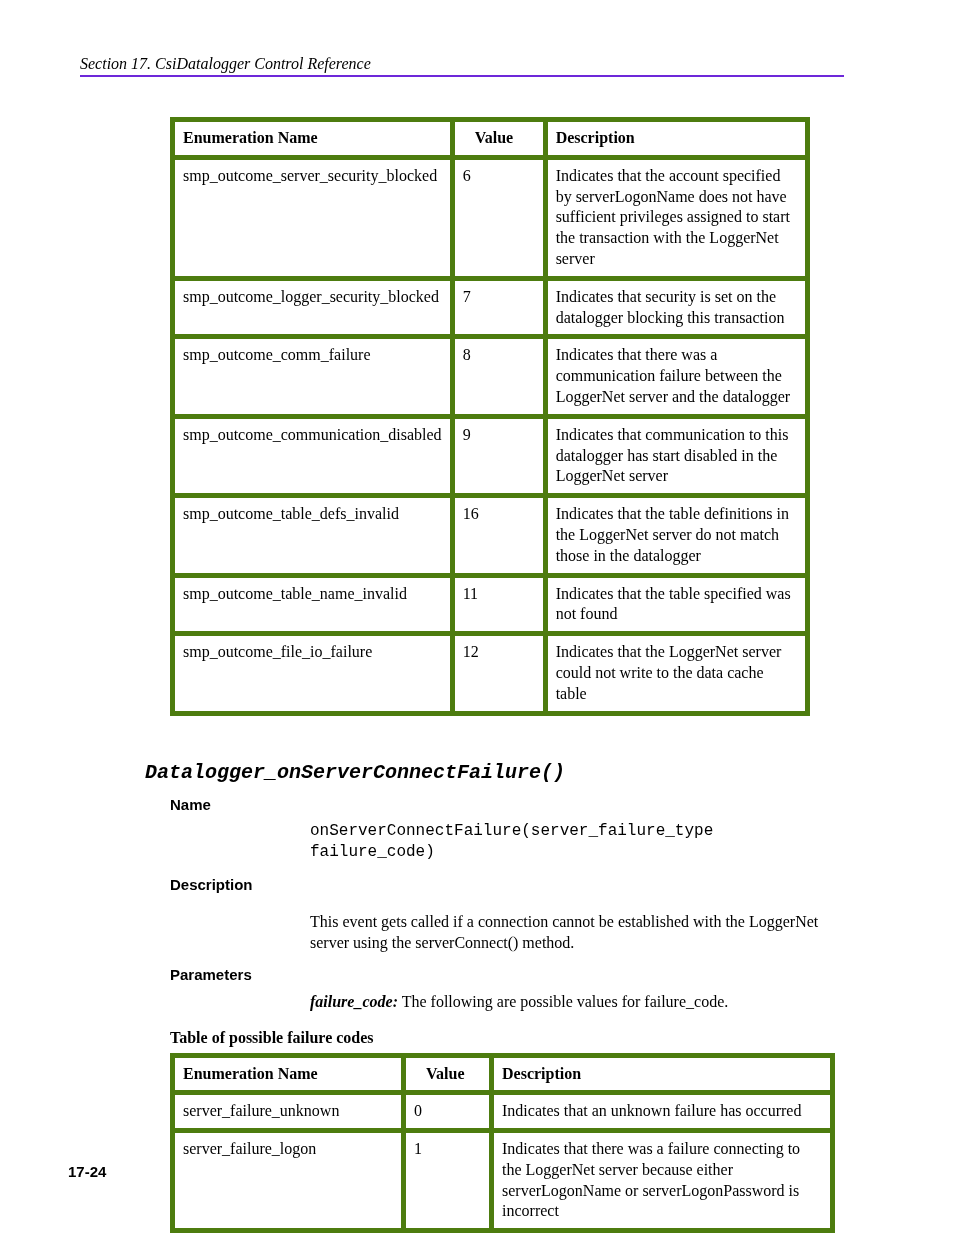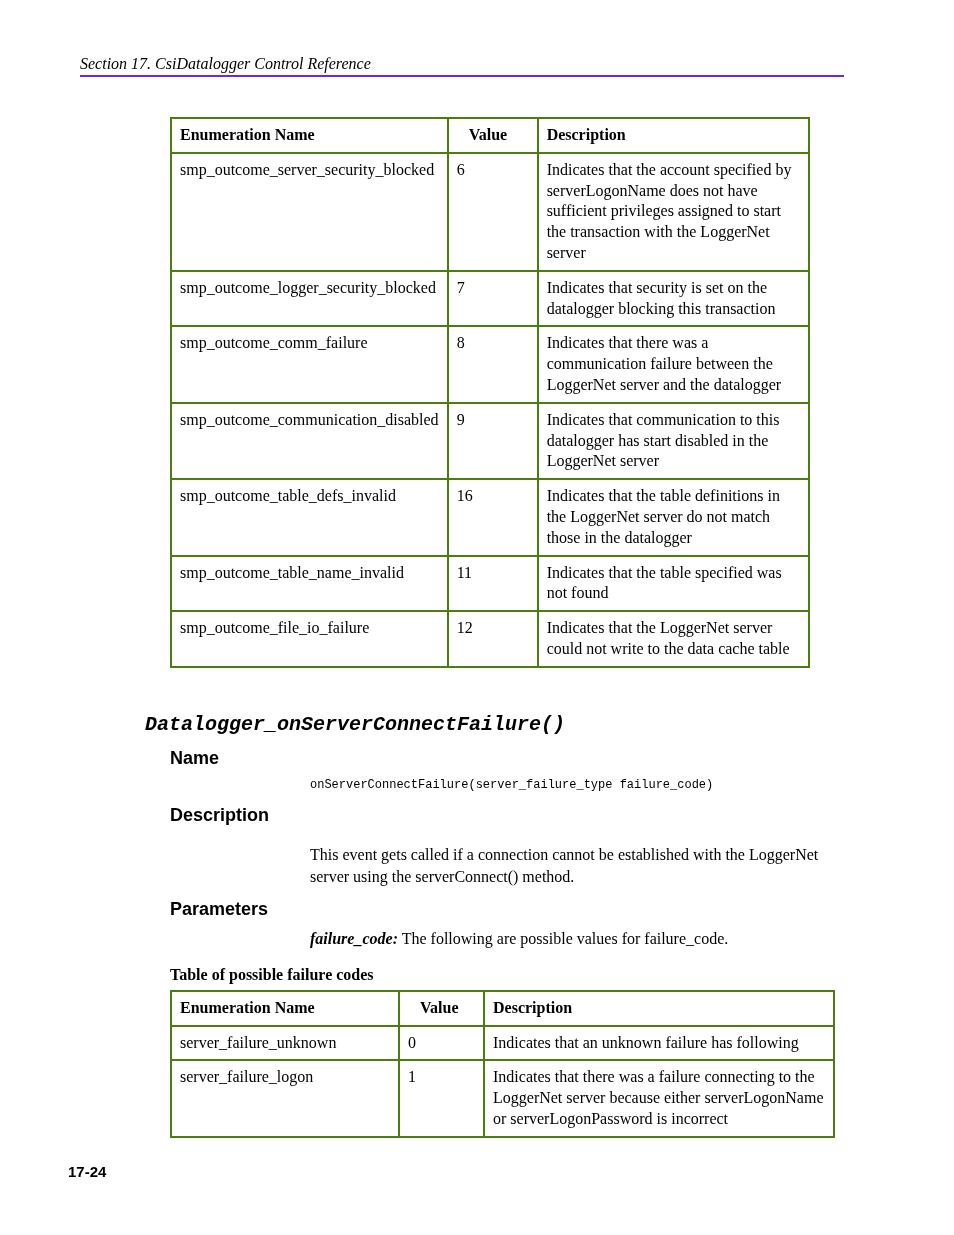--- a/index.html
+++ b/index.html
@@ -30,21 +30,21 @@
   table {
     border-collapse: collapse;
     margin-left: 90px;
     width: 640px;
     margin-bottom: 30px;
   }
   table.t2 {
     width: 665px;
   }
   th, td {
-    border: 2px solid #4d7c0f;
+    border: 5px solid #4d7c0f;
     padding: 6px 8px;
     text-align: left;
     vertical-align: top;
     font-size: 16px;
     line-height: 1.3;
   }
   th {
     font-weight: bold;
   }
   .col-enum { width: 255px; }
@@ -57,26 +57,26 @@
   .h3 {
     font-family: Liberation Mono, monospace;
     font-weight: bold;
     font-style: italic;
     font-size: 20px;
     margin: 45px 0 10px 65px;
   }
   .h4 {
     font-family: Arial, Helvetica, sans-serif;
     font-weight: bold;
-    font-size: 18px;
+    font-size: 15px;
     margin: 12px 0 8px 90px;
   }
   .code {
     font-family: "Courier New", Courier, monospace;
-    font-size: 12px;
+    font-size: 16px;
     margin: 6px 0 0 230px;
     white-space: pre-wrap;
     line-height: 1.35;
   }
   .body-text {
     margin: 18px 0 6px 230px;
     font-size: 16px;
     line-height: 1.35;
   }
   .param-text {
@@ -175,21 +175,21 @@
       <tr>
         <th class="col-enum">Enumeration Name</th>
         <th class="col-value">Value</th>
         <th class="col-desc">Description</th>
       </tr>
     </thead>
     <tbody>
       <tr>
         <td>server_failure_unknown</td>
         <td>0</td>
-        <td>Indicates that an unknown failure has following</td>
+        <td>Indicates that an unknown failure has occurred</td>
       </tr>
       <tr>
         <td>server_failure_logon</td>
         <td>1</td>
         <td>Indicates that there was a failure connecting to the LoggerNet server because either serverLogonName or serverLogonPassword is incorrect</td>
       </tr>
     </tbody>
   </table>
 </div>
 

